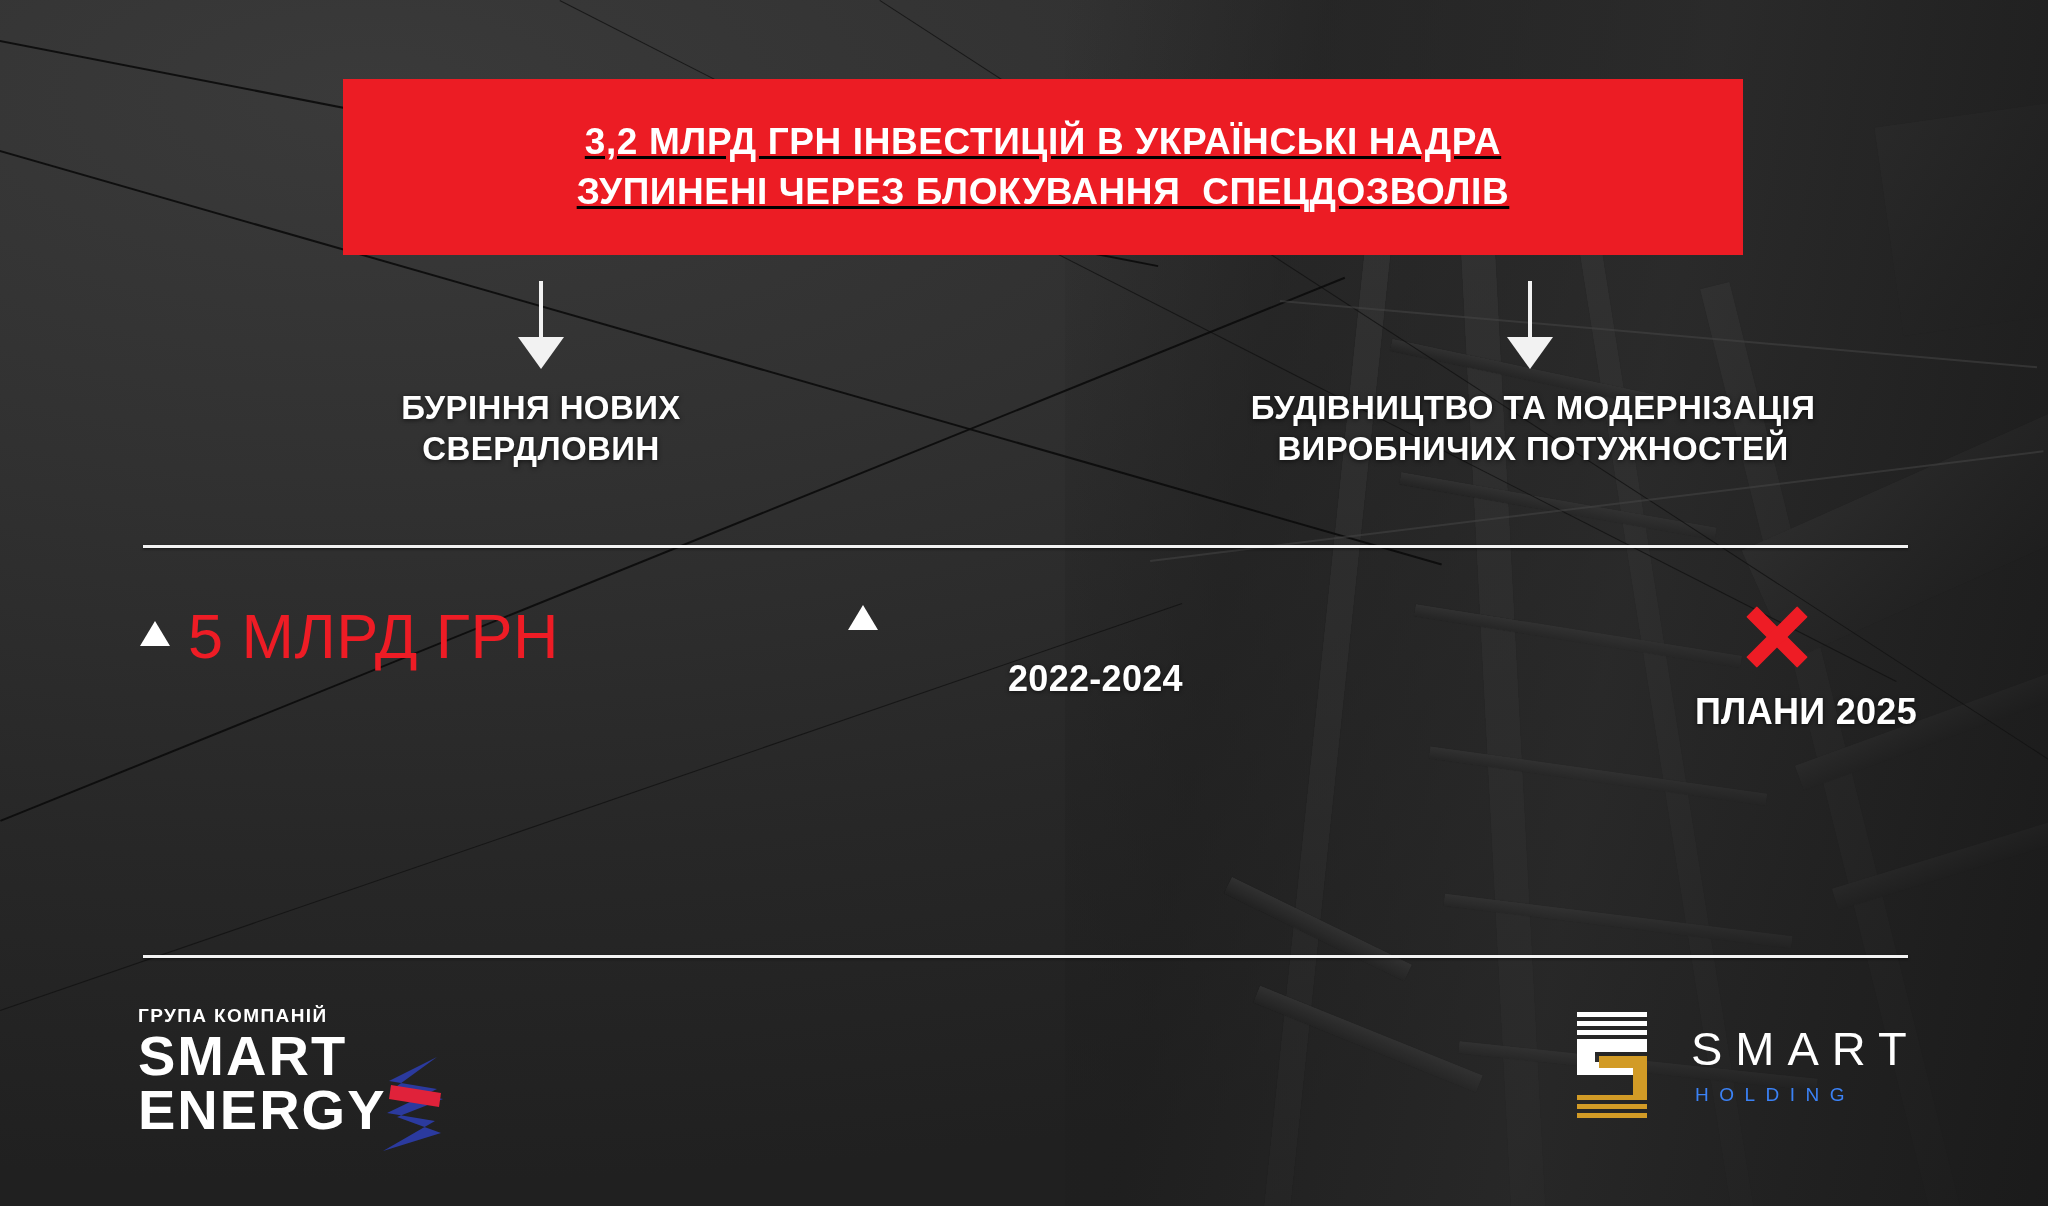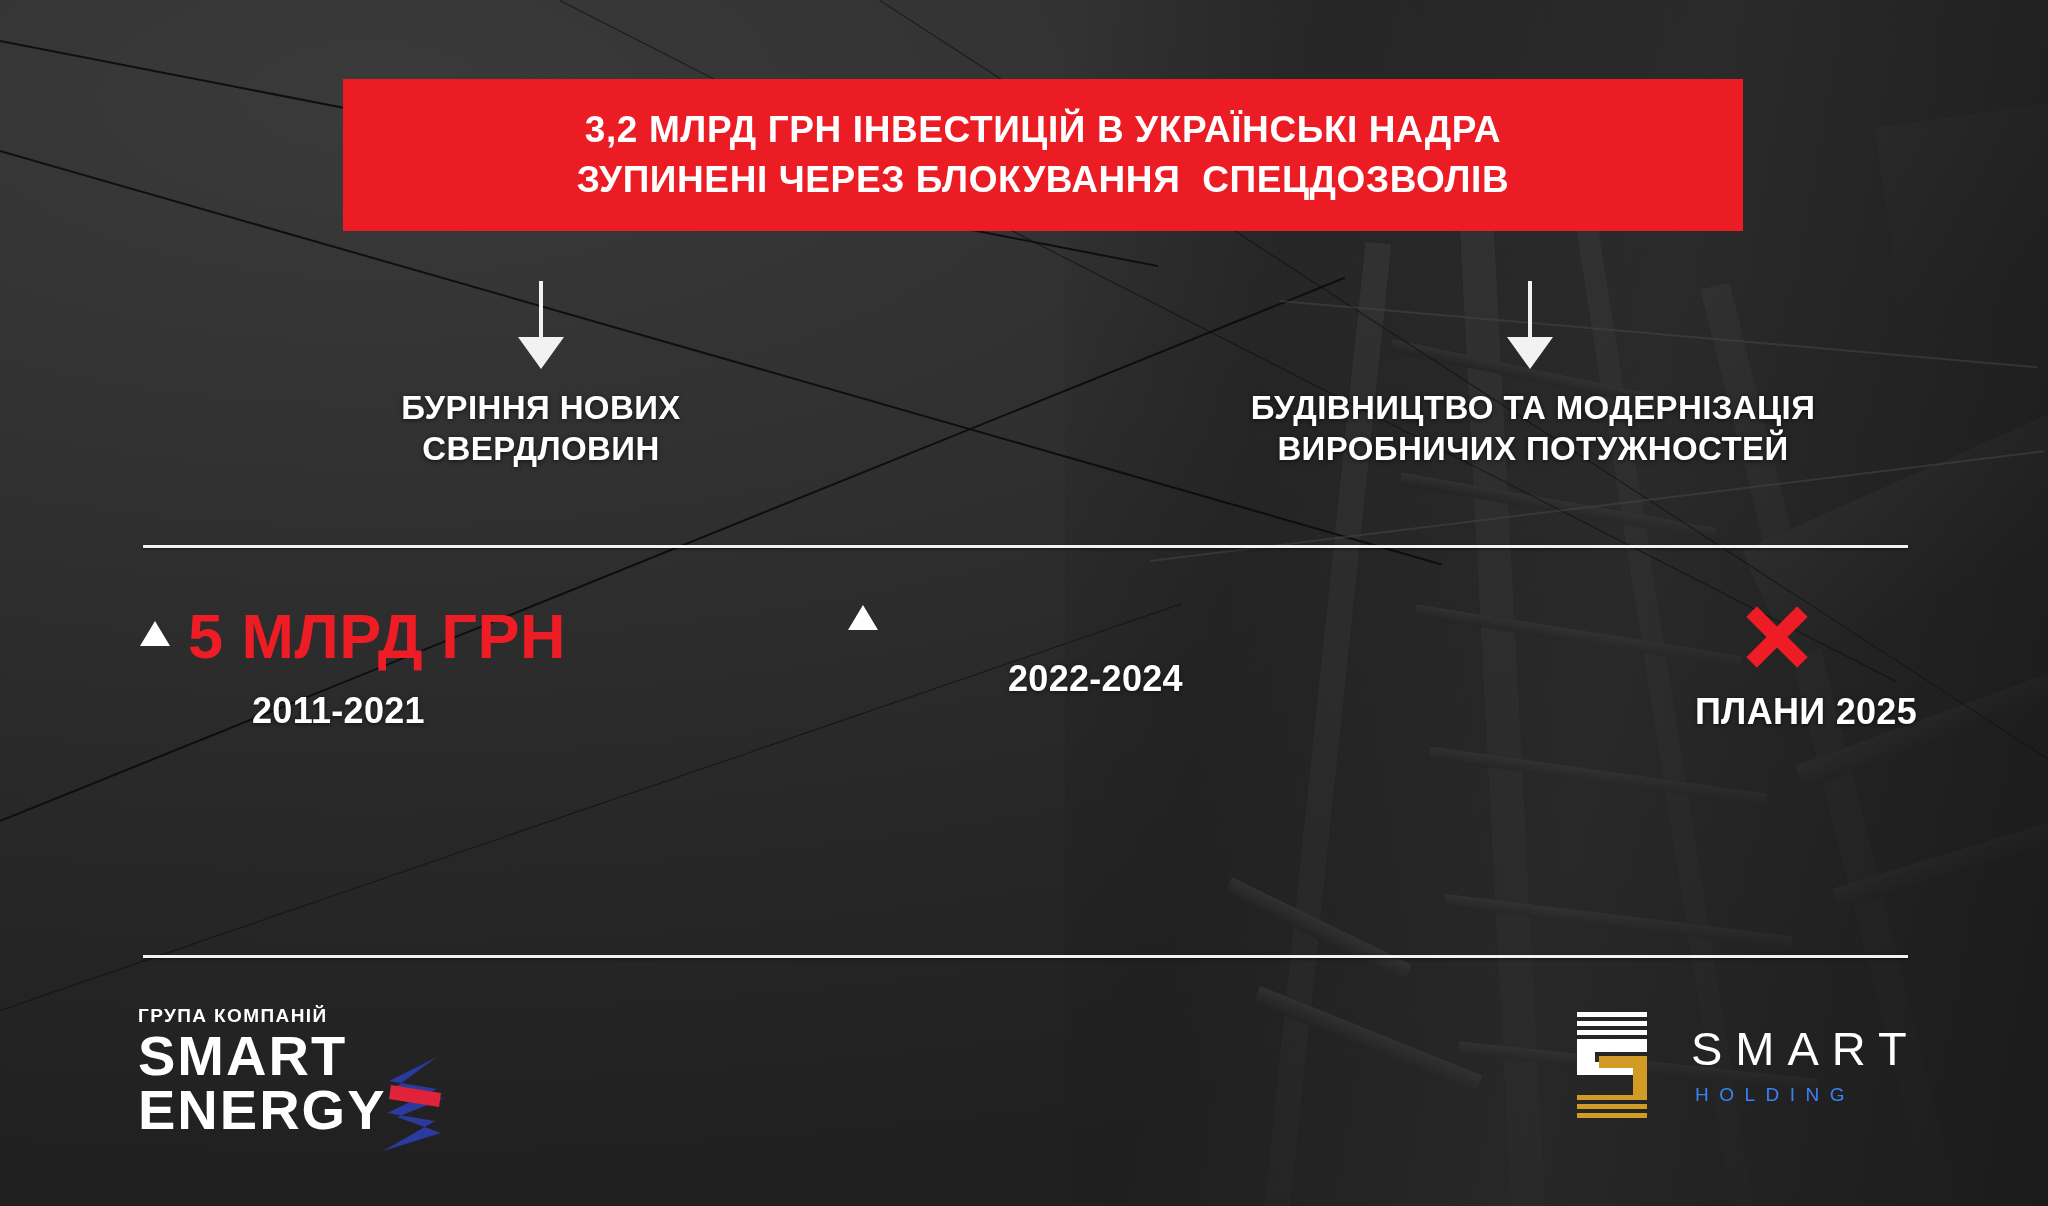--- a/index.html
+++ b/index.html
@@ -45,25 +45,26 @@
     border-top: 2px solid rgba(12,12,12,.92);
     transform-origin: 0 0;
   }
   .cable.thin { border-top-width: 1px; border-top-color: rgba(18,18,18,.8); }
   .cable.light { border-top-color: rgba(70,70,70,.55); }
 
   
   .banner {
     position: absolute;
     left: 343px; top: 79px;
-    width: 1400px; height: 152px;
+    width: 1400px; height: 176px;
     background: #ec1c24;
     display: flex; flex-direction: column;
     align-items: center; justify-content: center;
     gap: 6px;
+    text-decoration: underline;
   }
   .banner .line {
     color: #ffffff;
     font-size: 37px;
     font-weight: 700;
     letter-spacing: .6px;
     line-height: 1.18;
     white-space: pre;
     text-align: center;
   }
@@ -107,21 +108,21 @@
   .tri {
     width: 0; height: 0;
     border-left: 15px solid transparent;
     border-right: 15px solid transparent;
     border-bottom: 25px solid #ffffff;
     margin-bottom: 6px;
   }
   .stat .value {
     color: #ee1c25;
     font-size: 63px;
-    font-weight: 700;
+    font-weight: 400;
     letter-spacing: .5px;
     line-height: 1;
     white-space: nowrap;
   }
   .stat .period {
     color: #ffffff;
     font-size: 36px;
     font-weight: 700;
     letter-spacing: .3px;
     margin-top: 22px;
@@ -229,21 +230,20 @@
   <div class="sect" style="left:271px; top:388px; width:540px;">БУРІННЯ НОВИХ
 СВЕРДЛОВИН</div>
 
   <div class="rule" style="left:143px; top:545px; width:1765px;"></div>
 
   <div class="stat" style="left:140px; top:605px;">
     <div class="row">
       <div class="tri"></div>
       <div class="value">5 МЛРД ГРН</div>
     </div>
-    <div class="period" style="margin-left:112px;">2011-2021</div>
   </div>
 
   <div class="stat" style="left:848px; top:605px;">
     <div class="row">
       <div class="tri"></div>
     </div>
     <div class="period" style="margin-left:160px;">2022-2024</div>
   </div>
 
   <div class="stat center" style="left:1637px; top:605px; width:280px;">

